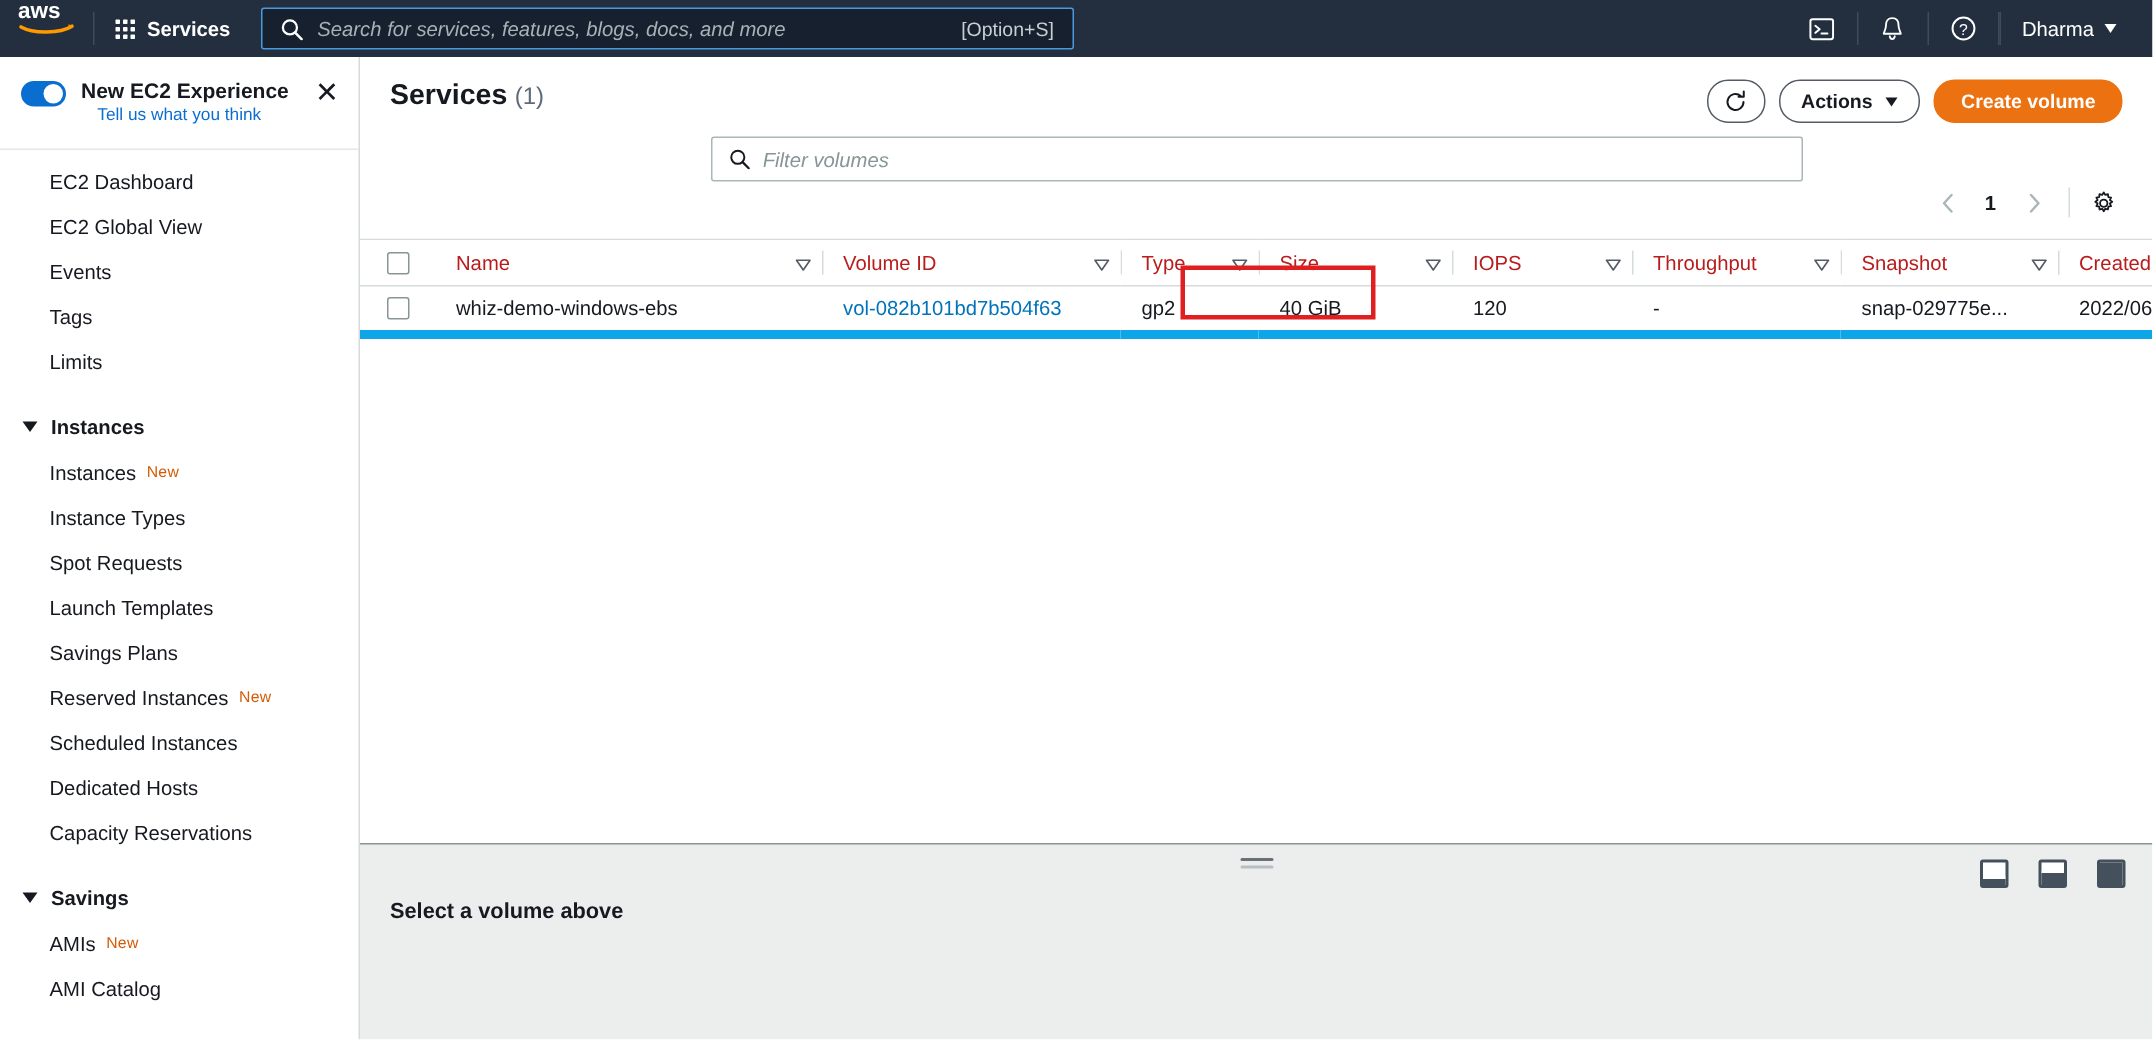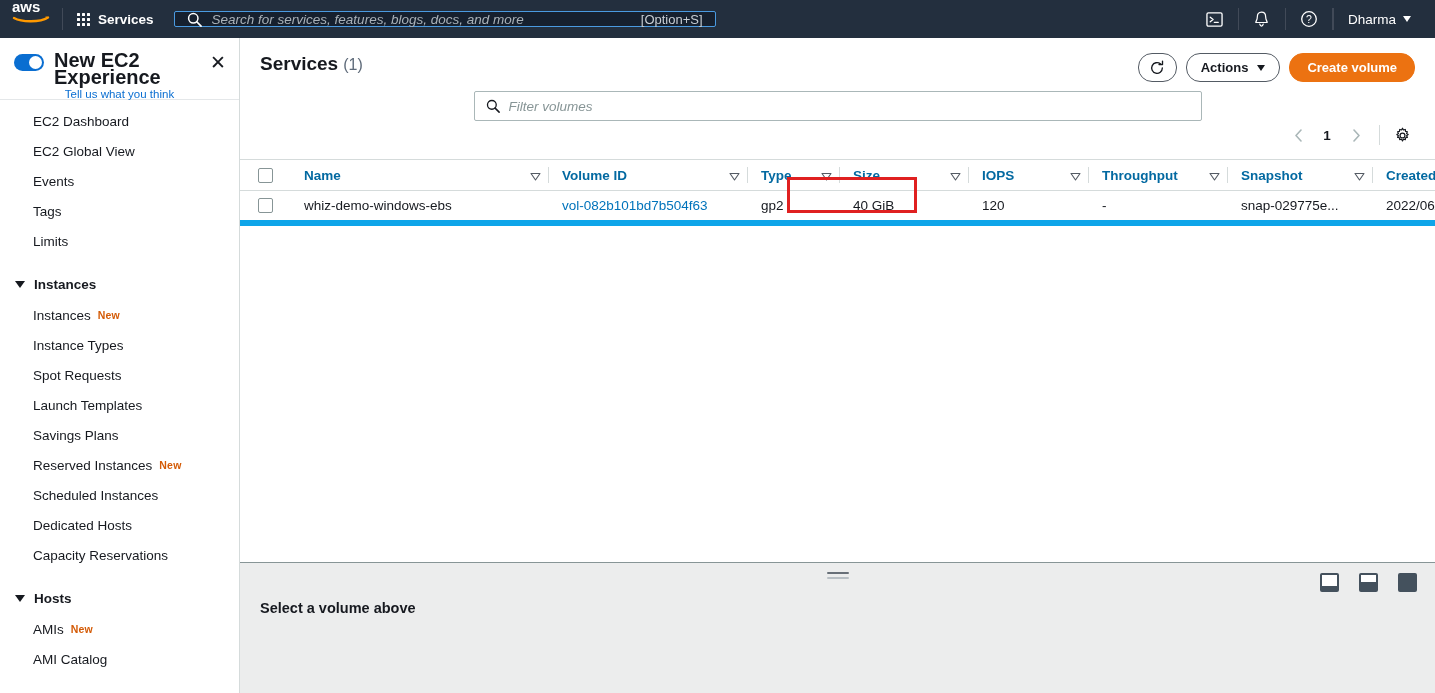--- a/index.html
+++ b/index.html
@@ -60,21 +60,21 @@
     display: block;
     width: 3px;
     height: 3px;
     background: #ffffff;
     border-radius: 0.5px;
   }
 
   .searchwrap {
     margin-left: 6px;
     width: 542px;
-    height: 16px;
+    height: 28px;
     background: #16202e;
     border: 1px solid #4a9ae0;
     border-radius: 2px;
     display: flex;
     align-items: center;
     padding: 0 12px;
     gap: 10px;
     cursor: text;
   }
   .searchwrap input {
@@ -163,21 +163,21 @@
   .toggle::after {
     content: "";
     position: absolute;
     width: 13px; height: 13px;
     border-radius: 50%;
     background: #ffffff;
     top: 2px; right: 2px;
   }
   .exp-texts { flex: 1; }
   .exp-title {
-    font-size: 20px;
+    font-size: 14px;
     font-weight: bold;
     color: #16191f;
     line-height: 17px;
   }
   .exp-link {
     display: block;
     font-size: 11.5px;
     color: #0a6ed1;
     margin-top: 2px;
     text-align: center;
@@ -220,21 +220,21 @@
   }
   .tri {
     width: 0; height: 0;
     border-left: 5px solid transparent;
     border-right: 5px solid transparent;
     border-top: 7px solid #16191f;
     flex-shrink: 0;
   }
   .badge-new {
     font-size: 10.5px;
-    font-weight: bold;
+    font-weight: normal;
     color: #d45b07;
     letter-spacing: .2px;
   }
 
   
   .main {
     flex: 1;
     background: #ffffff;
     display: flex;
     flex-direction: column;
@@ -380,22 +380,22 @@
   table.vol th, table.vol td {
     text-align: left;
     font-size: 13.5px;
     padding: 0;
     vertical-align: middle;
     white-space: nowrap;
     overflow: hidden;
   }
   table.vol thead th {
     height: 30px;
-    font-weight: bold;
-    color: #0369a1;
+    font-weight: normal;
+    color: #b91c1c;
     border-bottom: 1px solid #d5dbdb;
     border-top: 1px solid #d5dbdb;
     position: relative;
   }
   table.vol tbody td {
     height: 32px;
     border-bottom: 6px solid #0ea5e9;
     color: #16191f;
   }
   .cell-pad { padding: 0 14px; display: flex; align-items: center; }
@@ -641,21 +641,21 @@
       </div>
       <div class="nav-item">
         <span>Dedicated Hosts</span>
       </div>
       <div class="nav-item">
         <span>Capacity Reservations</span>
       </div>
 
       <div class="nav-group">
         <span class="tri"></span>
-        <span>Hosts</span>
+        <span>Savings</span>
       </div>
       <div class="nav-item">
         <span>AMIs</span>
         <span class="badge-new">New</span>
       </div>
       <div class="nav-item">
         <span>AMI Catalog</span>
       </div>
 
       <div class="nav-group">

